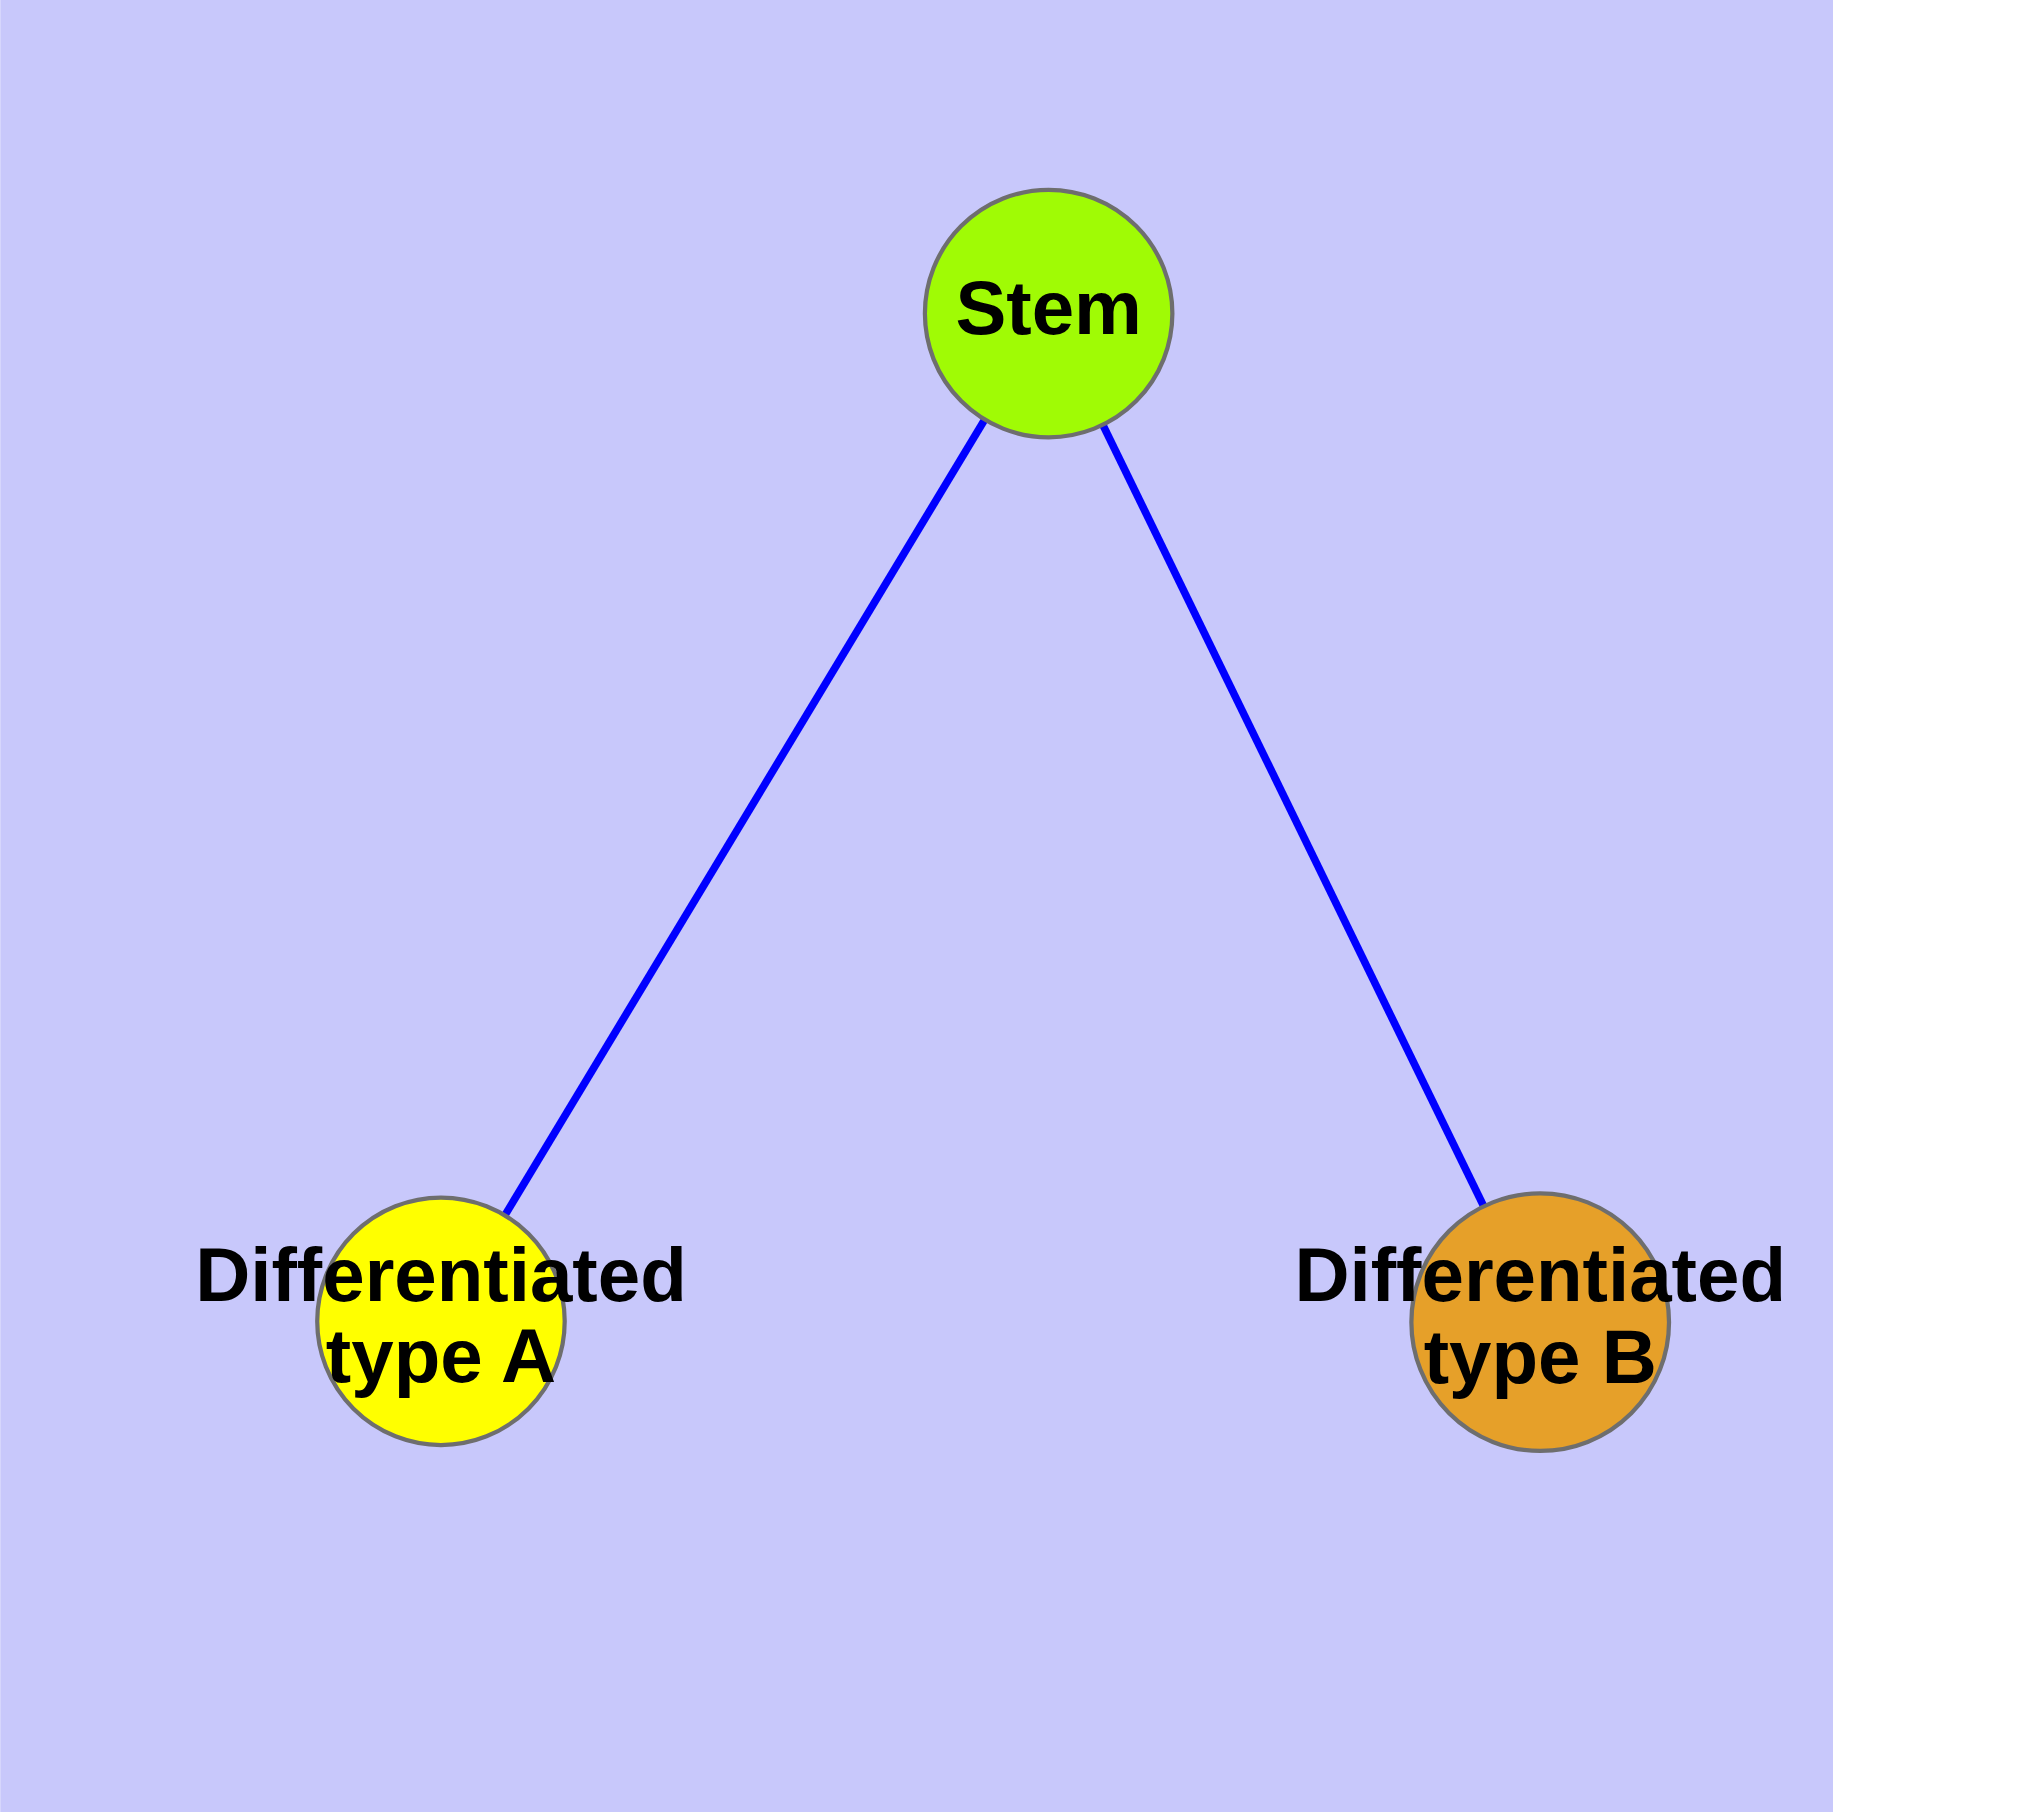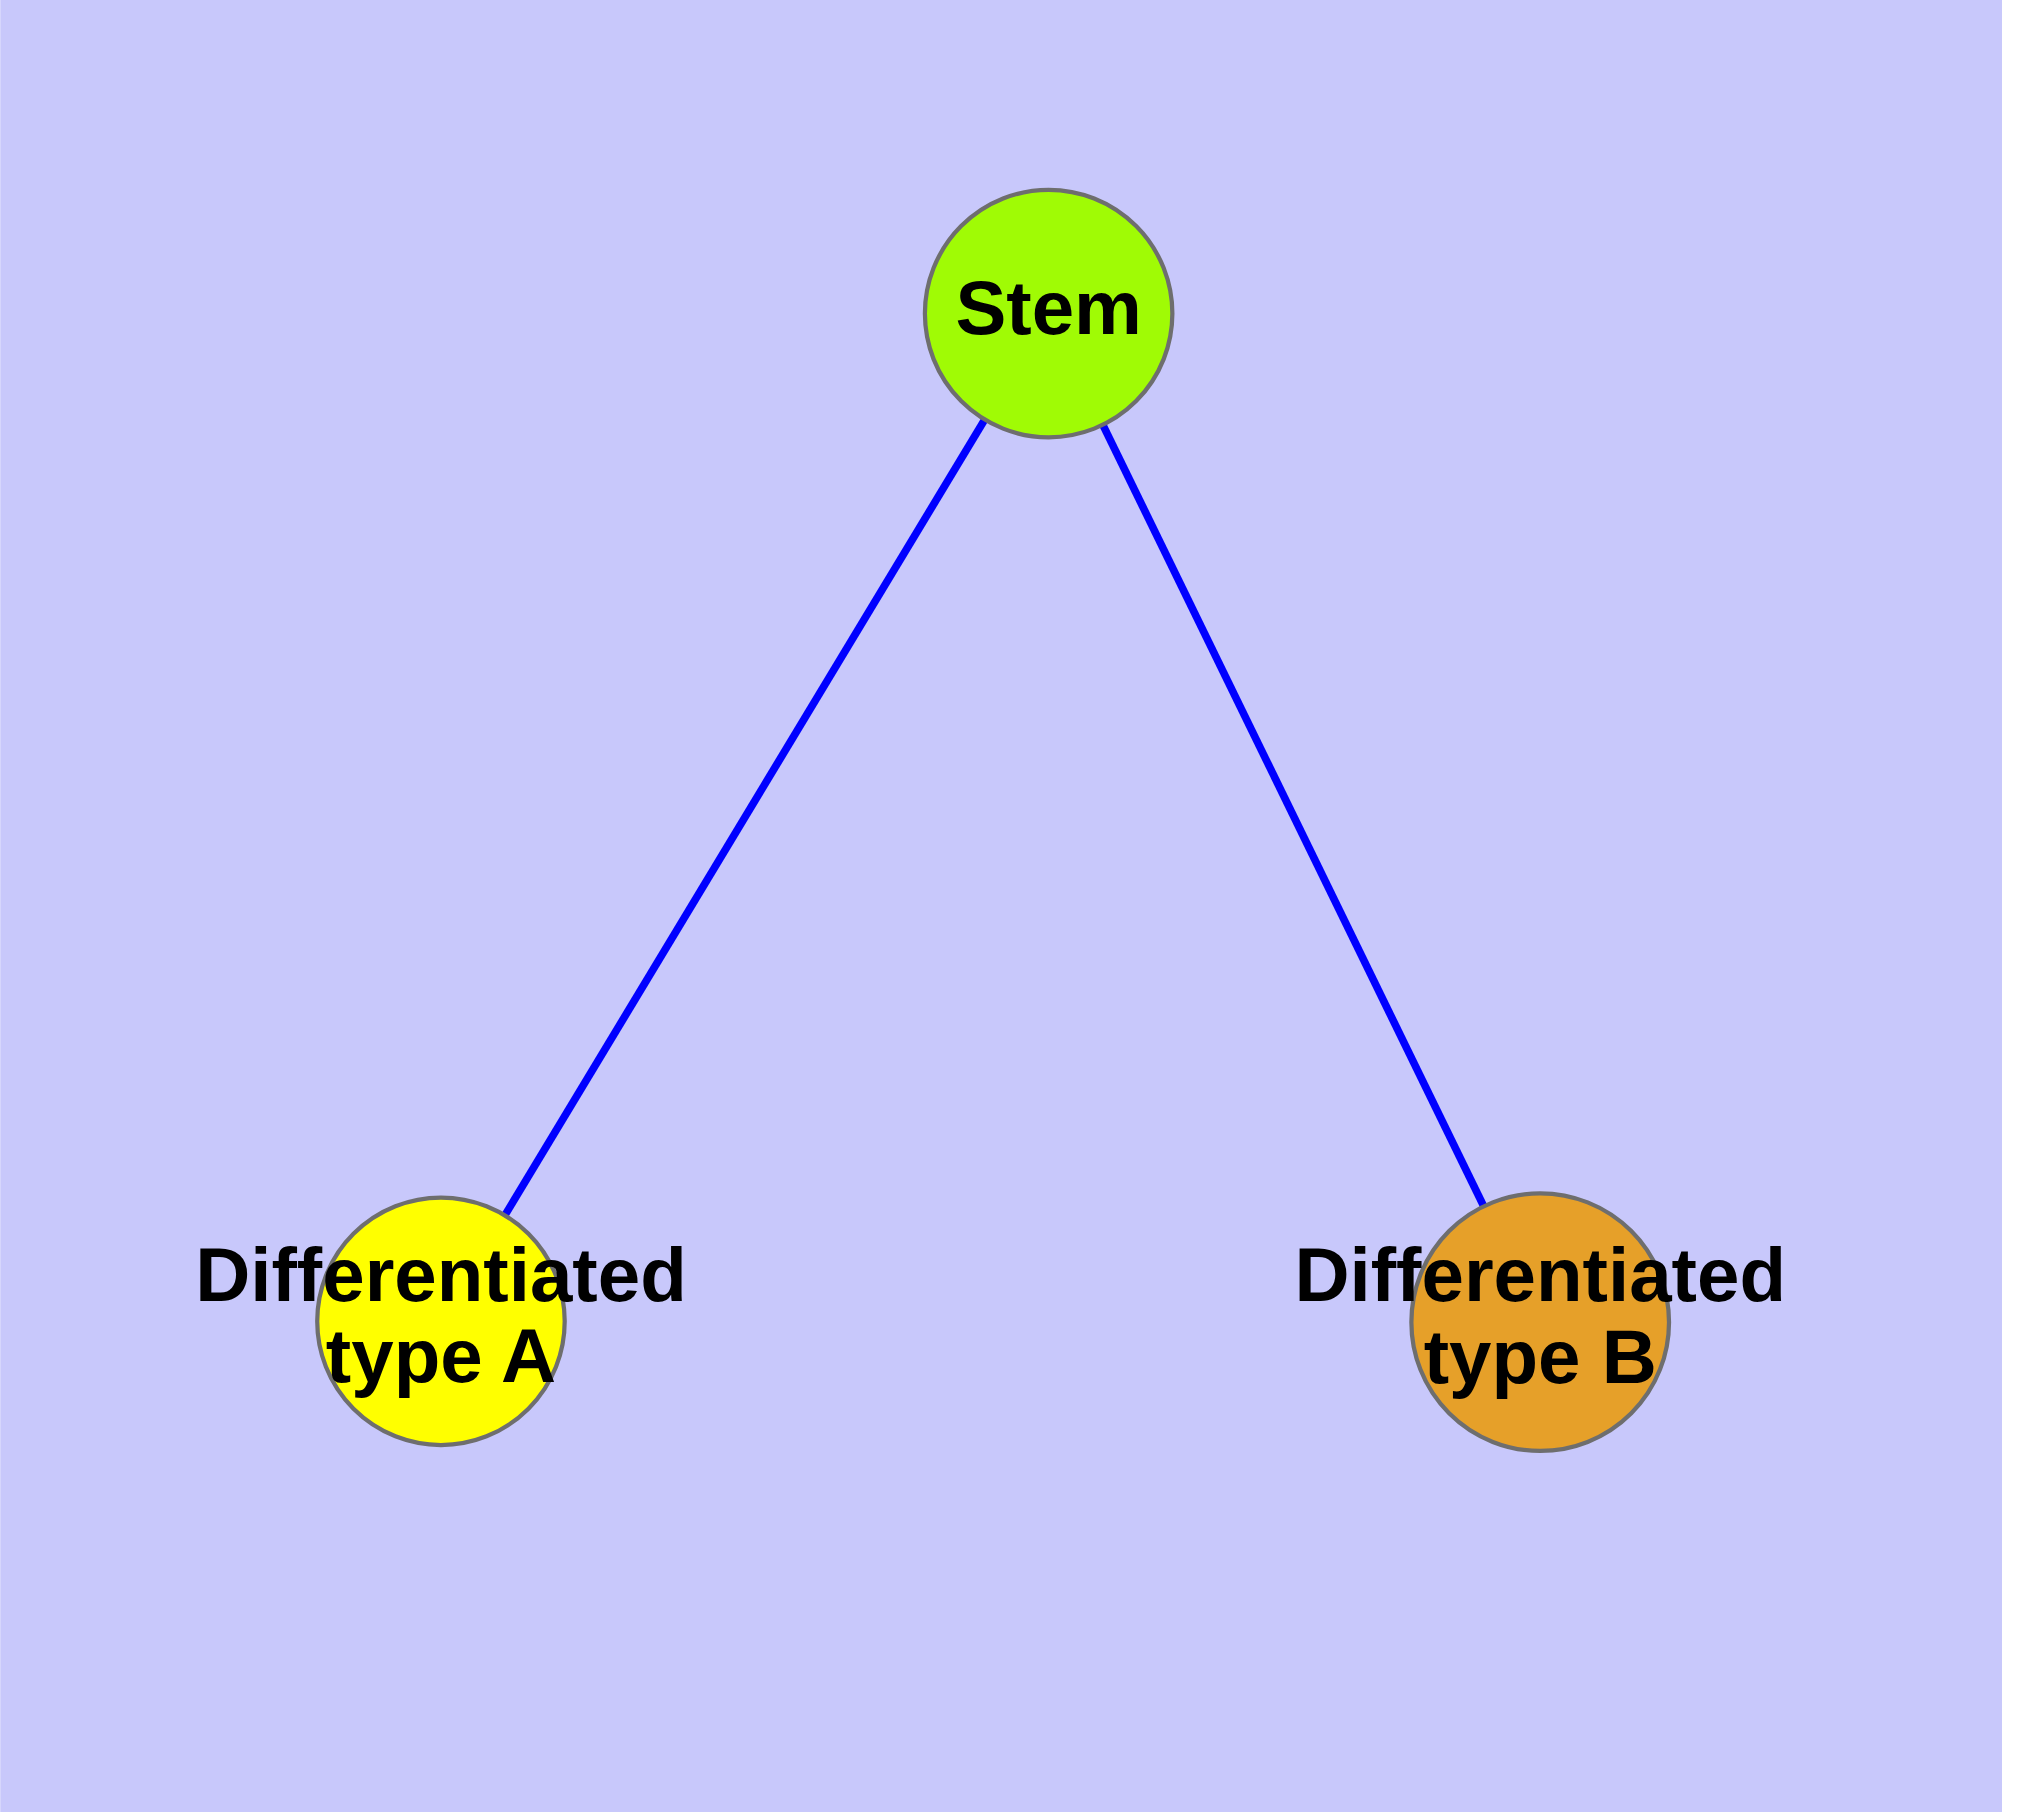--- a/index.html
+++ b/index.html
@@ -27,21 +27,21 @@
     font-family: "Liberation Sans", sans-serif;
     font-weight: bold;
     fill: #000000;
     text-anchor: middle;
     dominant-baseline: middle;
   }
 </style>
 </head>
 <body>
 
-<div id="canvas" style="width: 2002px; height: 1812px; text-decoration: underline;">
+<div id="canvas" style="width: 1833px; height: 1812px; text-decoration: underline;">
   <svg id="graph-svg" viewBox="0 0 2384 2138" xmlns="http://www.w3.org/2000/svg" style="width: 2021px; height: 1812px;">
 
     <rect id="bg-rect" x="0" y="0" width="2384" height="2138" fill="#C8C8FB"></rect>
 
     <g id="edges-layer">
         <line x1="1237" y1="370" x2="520" y2="1559" stroke="#0000FF" stroke-width="9" stroke-linecap="butt"></line>
         <line x1="1237" y1="370" x2="1817" y2="1560" stroke="#0000FF" stroke-width="9" stroke-linecap="butt"></line>
       </g>
     <g id="nodes-layer">
         <g>

